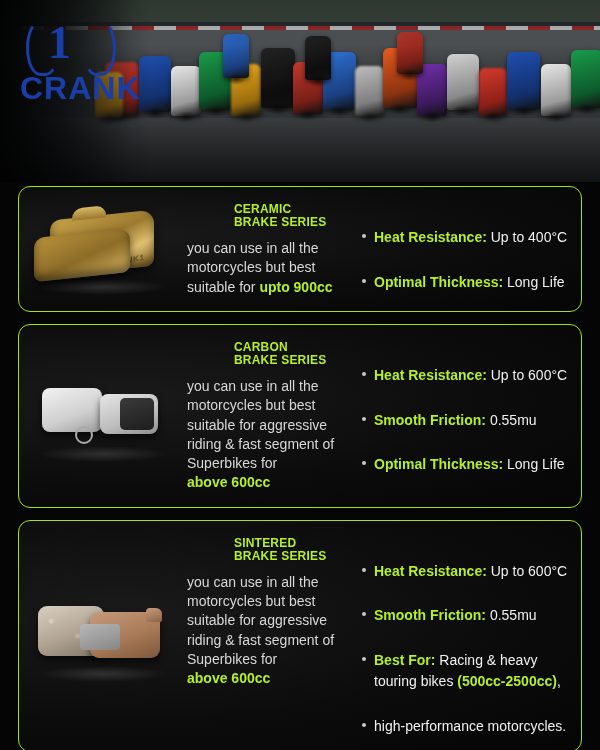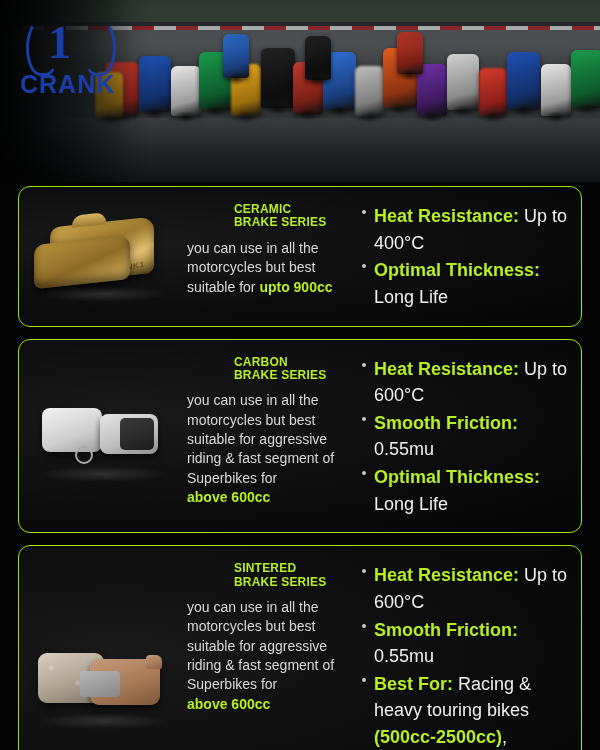--- a/index.html
+++ b/index.html
@@ -78,21 +78,21 @@
     z-index: 6;
   }
   .logo-num {
     position: absolute; left: 34px; top: 2px;
     font-size: 46px; font-weight: bold; color: #1a3ea8;
     font-family: "Liberation Serif", serif;
     letter-spacing: -1px;
   }
   .logo-word {
     position: absolute; left: 6px; top: 56px;
-    font-size: 25px; font-weight: bold; color: #1a3ea8;
+    font-size: 32px; font-weight: bold; color: #1a3ea8;
     letter-spacing: 1px;
     font-family: "Liberation Sans", sans-serif;
   }
   .logo-wreath-l, .logo-wreath-r {
     position: absolute; top: 6px; width: 34px; height: 56px;
     border: 3px solid #1a3ea8;
     border-radius: 50% / 60%;
   }
   .logo-wreath-l { left: 12px; border-right-color: transparent; border-top-color: transparent; }
   .logo-wreath-r { left: 68px; border-left-color: transparent; border-top-color: transparent; }
@@ -144,23 +144,24 @@
   }
   .series-desc .hl {
     color: #b6f024;
     font-weight: bold;
   }
   .feat-list { list-style: none; }
   .feat {
     position: relative;
     padding-left: 13px;
     color: #f0f0f0;
-    font-size: 18px;
+    font-size: 14px;
     line-height: 1.48;
     margin-bottom: 1px;
+    margin-top: 24px;
   }
   .feat:before {
     content: "";
     position: absolute; left: 1px; top: 7px;
     width: 4px; height: 4px; border-radius: 50%;
     background: #c9c9c9;
   }
   .feat.green:before { background: #b6f024; }
   .feat b { color: #b6f024; font-weight: bold; }
   .feat .cc { color: #b6f024; font-weight: bold; }

